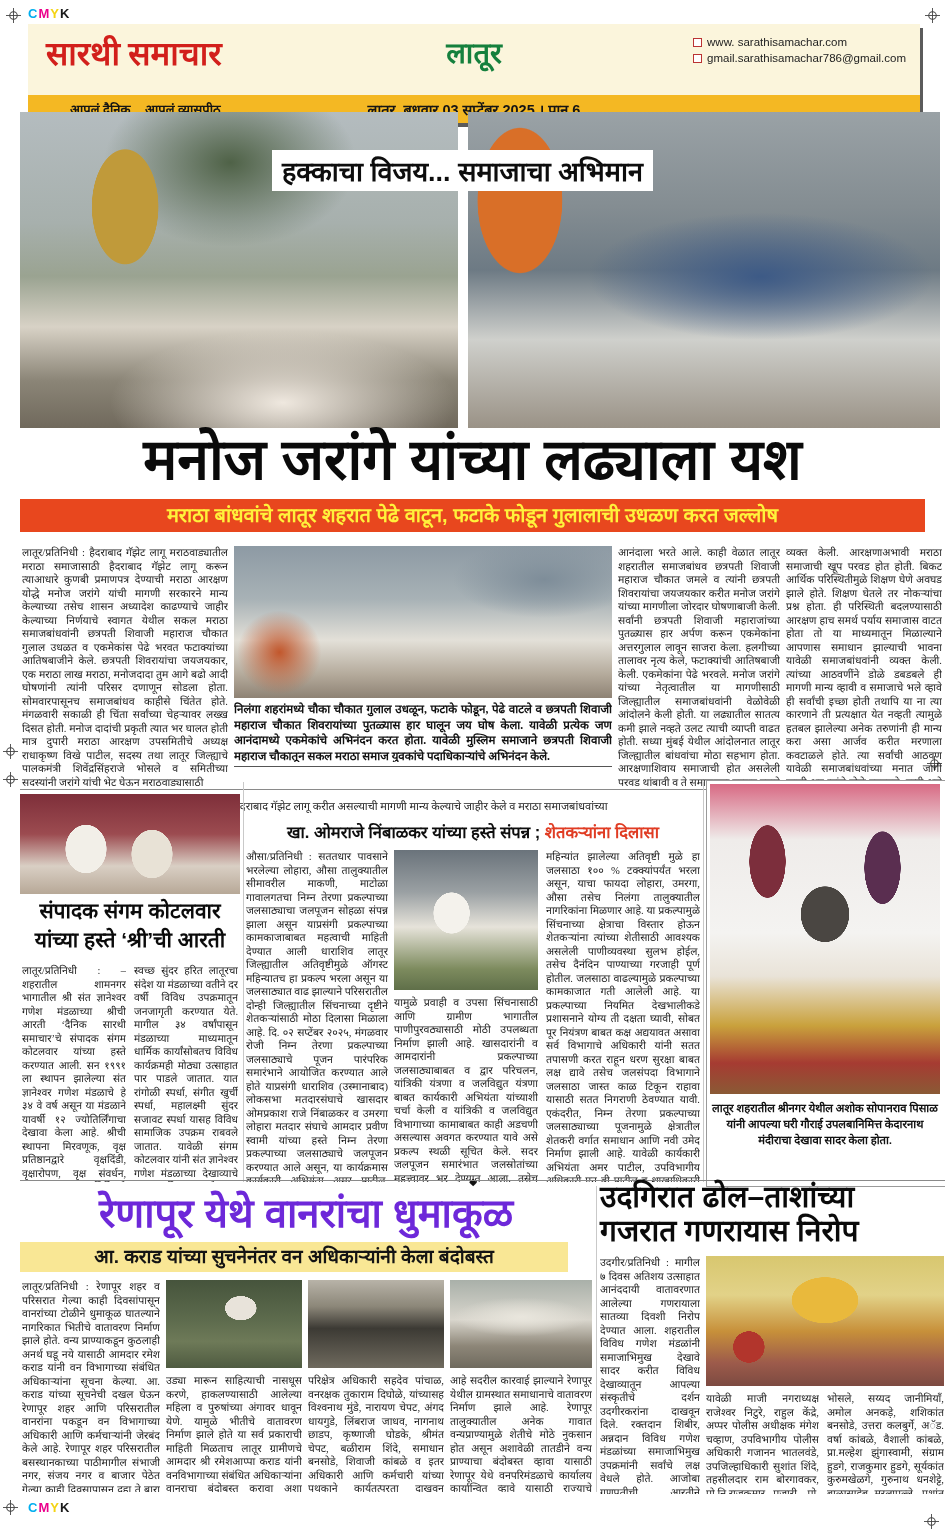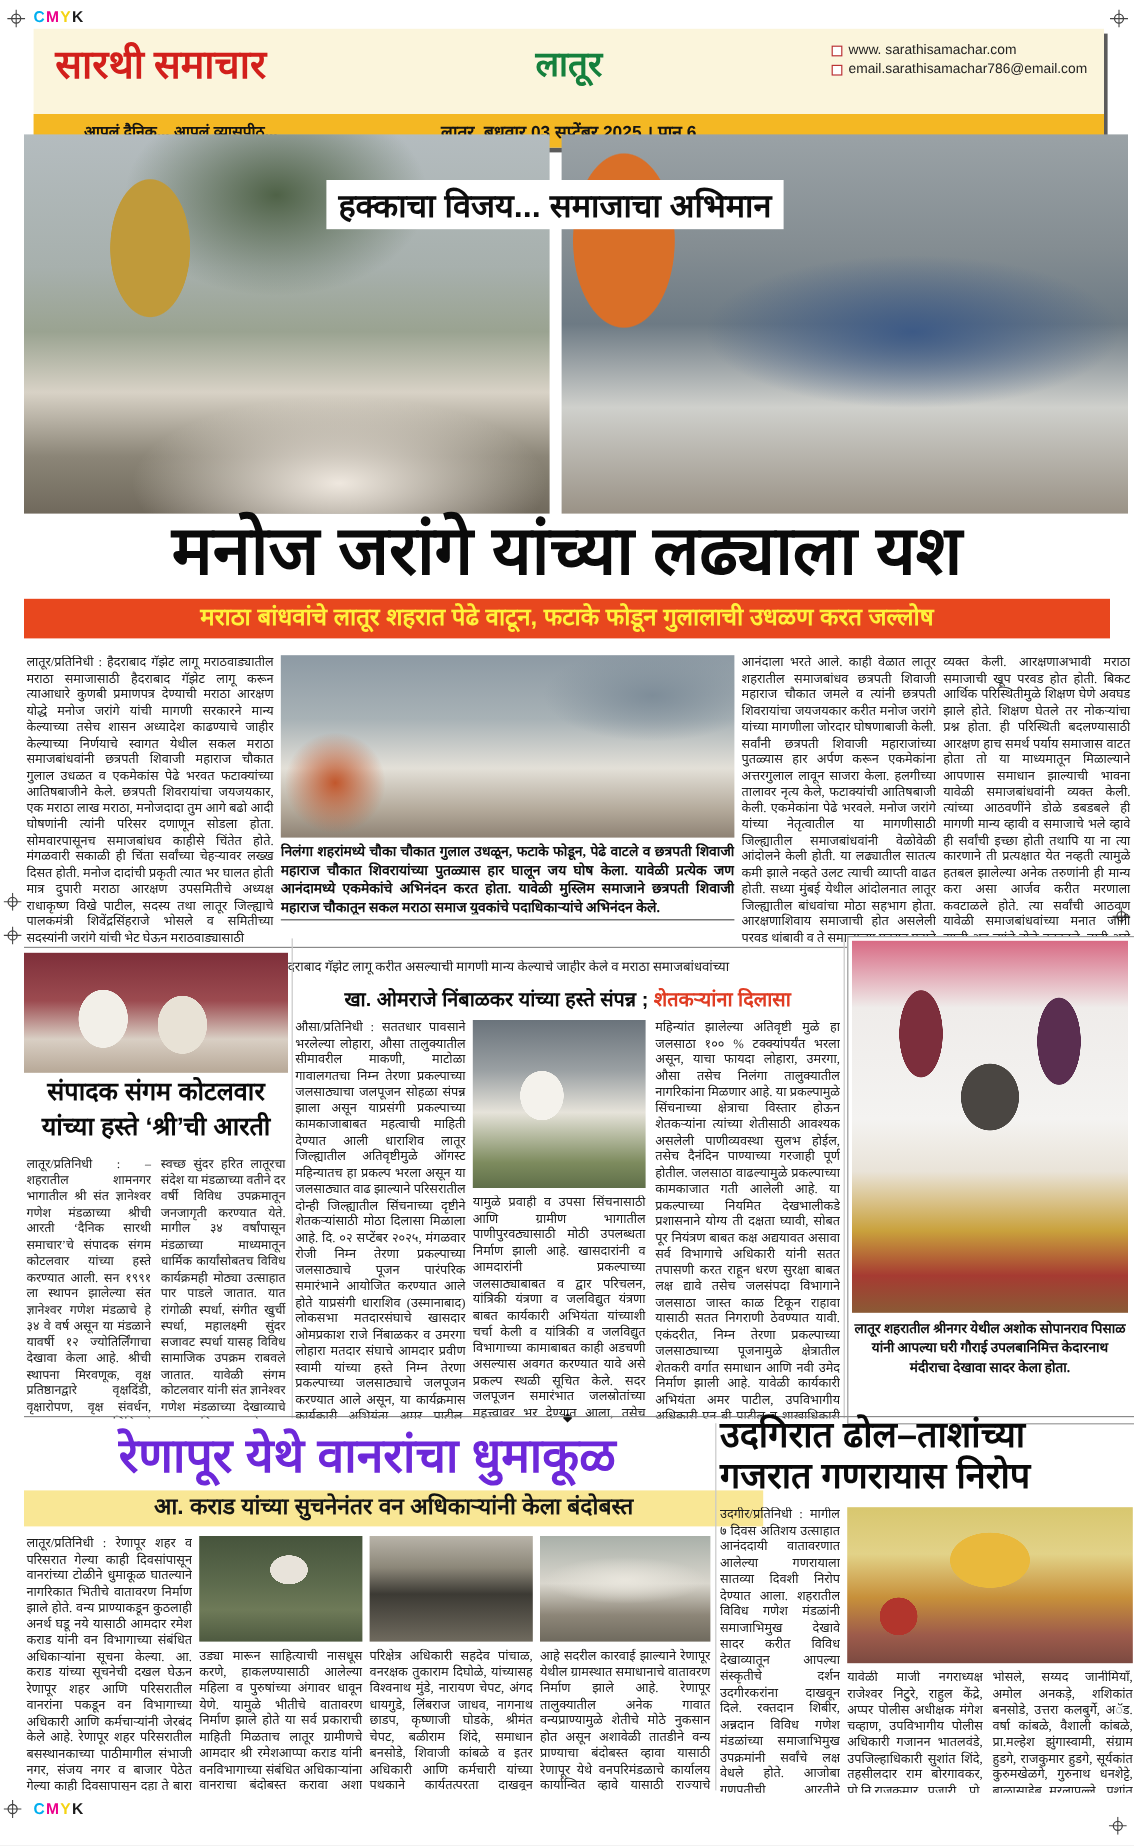--- a/index.html
+++ b/index.html
@@ -44,21 +44,21 @@
   .jal-sub{position:absolute;left:246px;top:820px;width:454px;text-align:center;
            font-size:16.5px;font-weight:900;color:#0d0d0d;}
   .jal-sub .red{color:#E03C23;}
   .gauri-frame{position:absolute;left:706px;top:780px;width:238px;height:405px;border:1px solid #9a9a9a;background:#fff;}
   .gauri-caption{position:absolute;left:710px;top:1100px;width:230px;text-align:center;
                  font-size:11.3px;line-height:16px;font-weight:bold;color:#111;
                  font-family:"Liberation Serif","DejaVu Serif",serif;}
   .ornament{position:absolute;left:246px;top:1176px;width:454px;text-align:center;font-size:10px;color:#111;}
   .monkey-head{position:absolute;left:20px;top:1184px;width:572px;text-align:center;
                font-size:40px;font-weight:900;color:#6d28d9;}
-  .monkey-sub{position:absolute;left:20px;top:1242px;width:616px;height:30px;background:#F9E795;
+  .monkey-sub{position:absolute;left:20px;top:1242px;width:548px;height:30px;background:#F9E795;
               text-align:center;font-size:19px;line-height:30px;font-weight:900;color:#141414;}
   .ganesh-head{position:absolute;left:600px;top:1180px;width:345px;
                font-size:30px;line-height:34px;font-weight:900;color:#0a0a0a;}
 </style>
 </head>
 <body>
 
 <div class="page">
 
   <div class="cmyk" style="left:28px;top:6px;"><span class="c">C</span><span class="m">M</span><span class="y">Y</span><span class="k">K</span></div>
@@ -118,21 +118,21 @@
   <div class="masthead">
     <div class="logo">सारथी समाचार</div>
     <div class="edition">लातूर</div>
     <div class="contacts">
       <div class="row">
           <span class="sq-icon"></span>
           <span>www. sarathisamachar.com</span>
         </div>
       <div class="row">
           <span class="sq-icon"></span>
-          <span>email.sarathisamachar786@email.com</span>
+          <span>gmail.sarathisamachar786@gmail.com</span>
         </div>
     </div>
     <div class="yellowbar">
       <div class="dateline">लातूर, बुधवार 03 सप्टेंबर 2025 । पान 6</div>
       <div class="tagline">आपलं दैनिक... आपलं व्यासपीठ...</div>
     </div>
   </div>
 
   <div class="photo" style="left:20px;top:112px;width:438px;height:316px;background:
       radial-gradient(55px 95px at 24% 30%, #c09a3a 60%, rgba(192,154,58,0) 61%),

